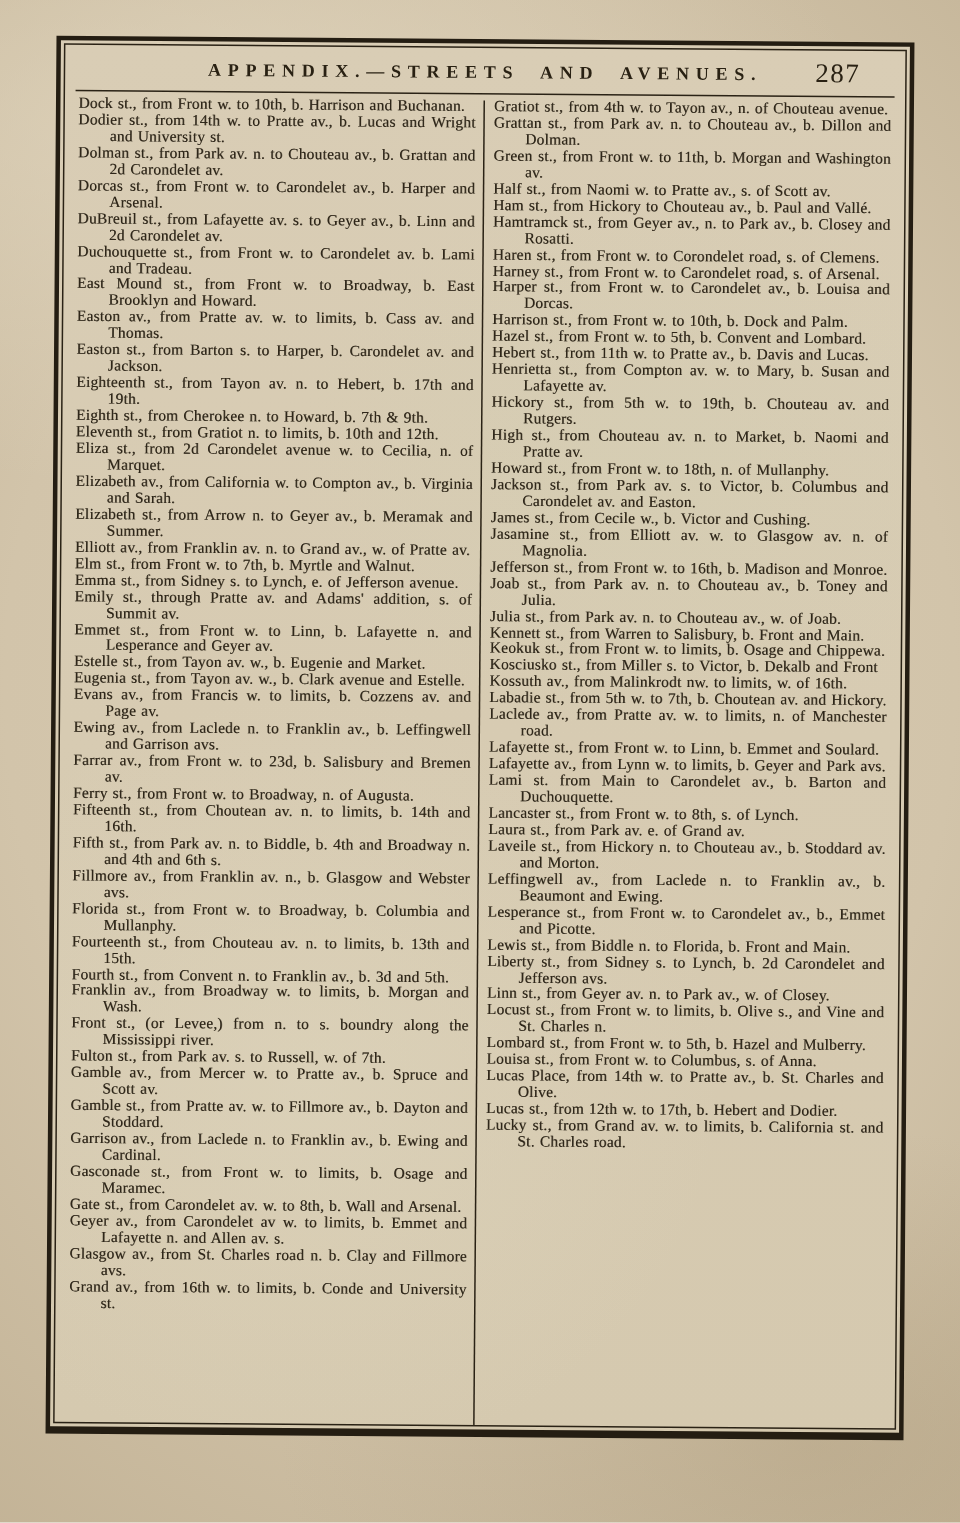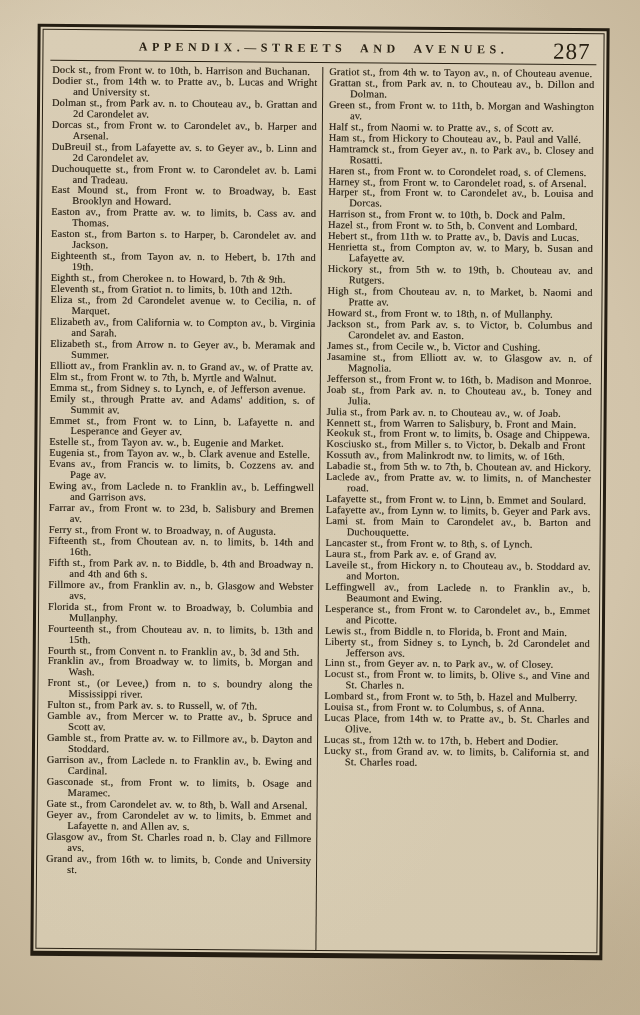--- a/index.html
+++ b/index.html
@@ -33,22 +33,22 @@
   }
   .header{
     position:relative;height:26px;flex:0 0 auto;
   }
   .header-title{
     position:absolute;left:0;right:0;top:5px;text-align:center;
     font-size:12px;font-weight:bold;letter-spacing:4.5px;word-spacing:7px;
     color:#292113;
   }
   .page-number{
-    position:absolute;right:6px;top:1px;
-    font-size:23px;letter-spacing:1px;color:#292113;
+    position:absolute;right:23px;top:1px;
+    font-size:18px;letter-spacing:1px;color:#292113;
   }
   .head-rule{
     flex:0 0 auto;height:0;border-top:1.5px solid #2a2215;margin:0 0 2px 0;
   }
   .cols{
     flex:1 1 auto;display:flex;align-items:stretch;overflow:hidden;padding-top:2px;
   }
   .col{flex:1 1 0;min-width:0;}
   .col-left{padding:0 4px 0 2px;}
   .col-right{padding:0 2px 0 5px;}

